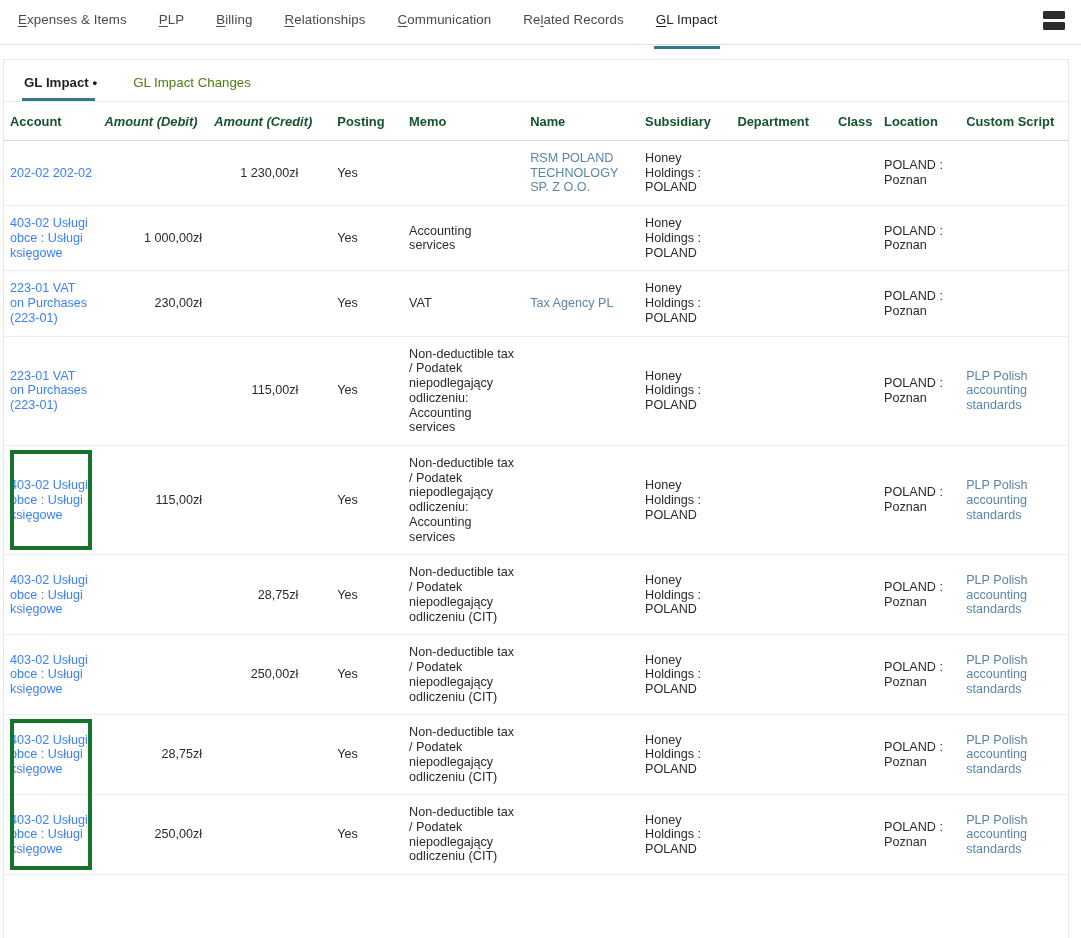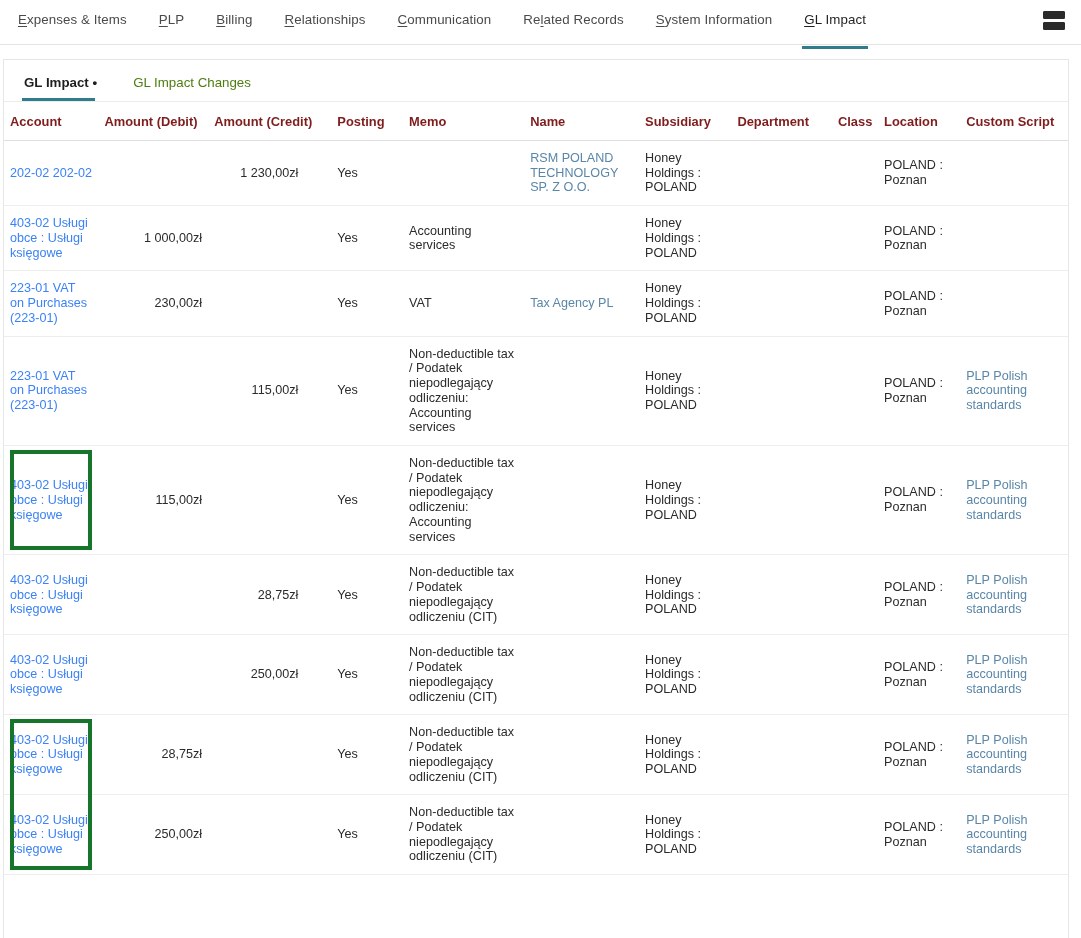--- a/index.html
+++ b/index.html
@@ -94,21 +94,21 @@
   table.gl {
     width: 100%;
     border-collapse: collapse;
     table-layout: fixed;
     font-size: 12.6px;
   }
   table.gl thead th {
     text-align: left;
     font-weight: bold;
     font-size: 12.9px;
-    color: #7f1d1d;
+    color: #14532d;
     padding: 12px 6px 11px 6px;
     border-bottom: 1px solid #dedede;
     vertical-align: bottom;
     white-space: nowrap;
   }
   table.gl tbody td {
     padding: 10px 6px;
     border-bottom: 1px solid #ededed;
     vertical-align: middle;
     color: #2b2b2b;
@@ -120,21 +120,21 @@
   .c-credit    { width: 120px; }
   .c-posting   { width: 70px; }
   .c-memo      { width: 118px; }
   .c-name      { width: 112px; }
   .c-sub       { width: 90px; }
   .c-dept      { width: 98px; }
   .c-class     { width: 45px; }
   .c-loc       { width: 80px; }
   .c-script    { width: 105px; }
 
-  th.c-debit, th.c-credit { text-align: left; }
+  th.c-debit, th.c-credit { text-align: left; font-style: italic; }
   td.num { text-align: right; padding-right: 24px; white-space: nowrap; }
   td.c-credit.num { padding-right: 33px; }
   .link { color: #5a7b91; }
   td.c-account .link { color: #3b82f6; }
   td.c-name .link { color: #5a86a8; }
   td.c-script .link { color: #5a86a8; }
 
   
   td.c-account { position: relative; }
   .hl-box {
@@ -153,21 +153,20 @@
 <body>
 
 <div class="topnav">
   <div class="topnav-tabs">
       <div class="nav-tab"><span class="acc">E</span>xpenses &amp; Items</div>
       <div class="nav-tab"><span class="acc">P</span>LP</div>
       <div class="nav-tab"><span class="acc">B</span>illing</div>
       <div class="nav-tab"><span class="acc">R</span>elationships</div>
       <div class="nav-tab"><span class="acc">C</span>ommunication</div>
       <div class="nav-tab">Re<span class="acc">l</span>ated Records</div>
-      <div class="nav-tab"><span class="acc">S</span>ystem Information</div>
       <div class="nav-tab active"><span class="acc">G</span>L Impact</div>
     </div>
   <div class="menu-icon">
     <span></span>
     <span></span>
   </div>
 </div>
 
 <div class="panel">
 

